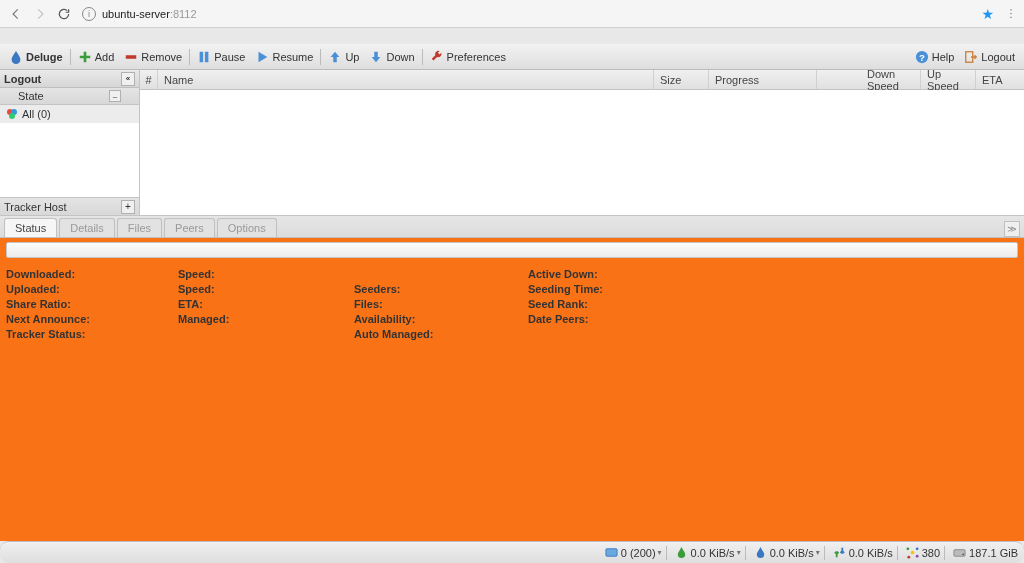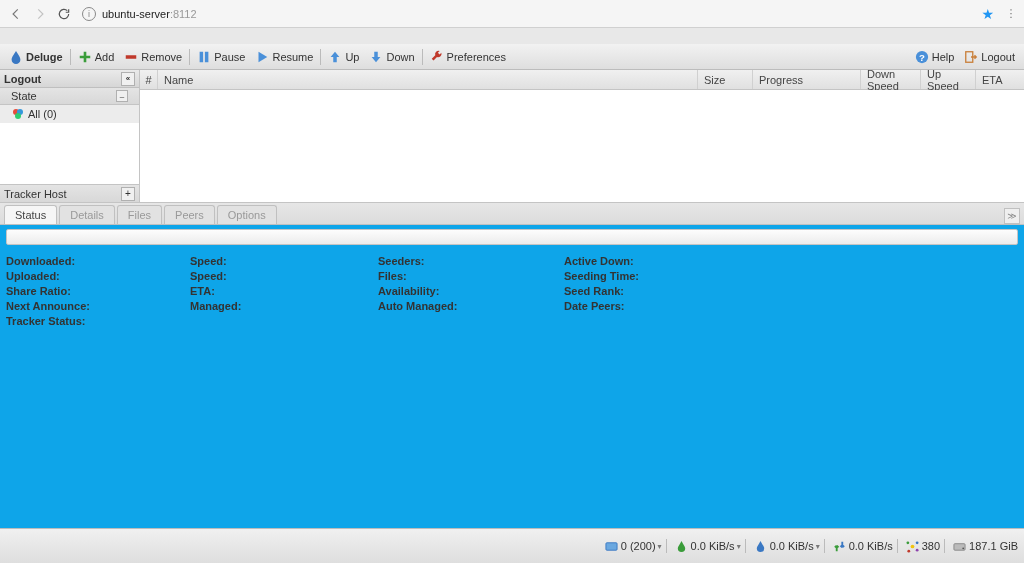--- a/index.html
+++ b/index.html
@@ -22,58 +22,58 @@
 .tb-item .ico { width:14px; height:14px; margin-right:3px; display:flex; align-items:center; justify-content:center;}
 .tb-sep { width:1px; height:16px; background:#bbb; margin:0 2px; }
 .tb-spacer { flex:1; }
 .bold { font-weight:bold; }
 
 
 .main { flex:1; display:flex; min-height:0; }
 .sidebar { width:140px; background:#e4e4e4; border-right:1px solid #c4c4c4; display:flex; flex-direction:column; }
 .panel-header { height:18px; background:linear-gradient(#eaeaea,#d6d6d6); border-bottom:1px solid #bfbfbf; display:flex; align-items:center; padding:0 4px; font-weight:bold; }
 .panel-header .coll { margin-left:auto; width:14px; height:14px; border:1px solid #b0b0b0; background:#f0f0f0; display:flex; align-items:center; justify-content:center; font-size:8px; cursor:pointer;}
-.side-sub { height:17px; background:linear-gradient(#e4e4e4,#d8d8d8); border-bottom:1px solid #c4c4c4; display:flex; align-items:center; padding:0 11px; }
+.side-sub { height:17px; background:linear-gradient(#e4e4e4,#d8d8d8); border-bottom:1px solid #c4c4c4; display:flex; align-items:center; padding:0 18px; }
 .side-sub .coll { margin-left:auto; width:12px; height:12px; border:1px solid #b0b0b0; background:#f0f0f0; display:flex; align-items:center; justify-content:center; font-size:8px; cursor:pointer;}
-.side-item { height:18px; display:flex; align-items:center; padding:0 12px; background:#ececec; cursor:pointer;}
+.side-item { height:18px; display:flex; align-items:center; padding:0 6px; background:#ececec; cursor:pointer;}
 .side-item .ico { width:12px; height:12px; margin-right:4px;}
 .side-flex { flex:1; background:#fff; }
 .tracker-host { height:18px; border-top:1px solid #c4c4c4; background:linear-gradient(#e4e4e4,#d8d8d8); display:flex; align-items:center; padding:4px 4px;}
 .tracker-host .plus { margin-left:auto; width:14px; height:14px; border:1px solid #b0b0b0; background:#f0f0f0; display:flex; align-items:center; justify-content:center; font-size:10px; cursor:pointer;}
 
 .grid { flex:1; background:#fff; display:flex; flex-direction:column; }
 .grid-head { height:20px; background:linear-gradient(#f0f0f0,#e0e0e0); border-bottom:1px solid #c4c4c4; display:flex; }
 .gh { border-right:1px solid #d0d0d0; padding:3px 6px; color:#444; display:flex; align-items:center;}
 .gh-num { width:18px; justify-content:center;}
 .gh-name { flex:1; }
 .gh-size { width:55px; }
 .gh-prog { width:108px; }
-.gh-dspd { width:60px; }
+.gh-dspd { width:60px;margin-left:44px; }
 .gh-uspd { width:55px; }
 .gh-eta  { width:48px; border-right:none; }
 .grid-body { flex:1; background:#fff; }
 
 
-.details { height:326px; border-top:1px solid #c4c4c4; background:#0ea5e9; display:flex; flex-direction:column;}
+.details { height:326px; border-top:1px solid #c4c4c4; background:#f97316; display:flex; flex-direction:column;}
 .tabs { height:22px; display:flex; align-items:flex-end; padding:2px 4px 0 4px; background:linear-gradient(#e6e6e6,#dcdcdc); border-bottom:1px solid #c0c0c0;}
 .tab { padding:3px 10px; background:#e2e2e2; border:1px solid #c0c0c0; border-bottom:none; margin-right:2px; border-radius:3px 3px 0 0; color:#999; cursor:pointer;}
 .tab.active { background:#f6f6f6; color:#444; }
 .tab-tools { margin-left:auto; width:16px; height:16px; border:1px solid #c0c0c0; background:#efefef; display:flex; align-items:center; justify-content:center; font-size:9px; color:#888; cursor:pointer;}
 .prog-row { padding:4px 6px; }
 .prog-bar { height:16px; background:linear-gradient(#fdfdfd,#ececec); border:1px solid #c4c4c4; border-radius:2px;}
-.stat-grid { display:flex; padding:6px 6px; gap:16px; }
+.stat-grid { display:flex; padding:6px 6px; gap:4px; }
 .stat-col { display:flex; flex-direction:column; gap:3px; }
 .stat-col.c1 { width:168px; }
 .stat-col.c2 { width:172px; }
-.stat-col.c3 { width:170px; }
+.stat-col.c3 { width:170px;justify-content:flex-end; }
 .stat-col.c4 { width:170px; }
 .stat-col span { font-weight:bold; color:#333; }
 
 
-.statusbar { height:22px; background:linear-gradient(#f0f0f0,#dedede); border-top:1px solid #bcbcbc; display:flex; align-items:center; justify-content:flex-end; padding:17px 6px; }
+.statusbar { height:22px; background:linear-gradient(#f0f0f0,#dedede); border-top:1px solid #bcbcbc; display:flex; align-items:center; justify-content:flex-end; padding:4px 6px;border-radius:9px; }
 .sb-item { display:flex; align-items:center; margin-left:4px; color:#333; }
 .sb-item .ico { width:13px; height:13px; margin-right:3px; display:flex; align-items:center; justify-content:center;}
 .sb-sep { width:1px; height:14px; background:#bbb; margin:0 4px; }
 .chev { font-size:8px; color:#777; margin-left:2px;}
 
 svg { display:block; }
 </style>
 </head>
 <body>
 

